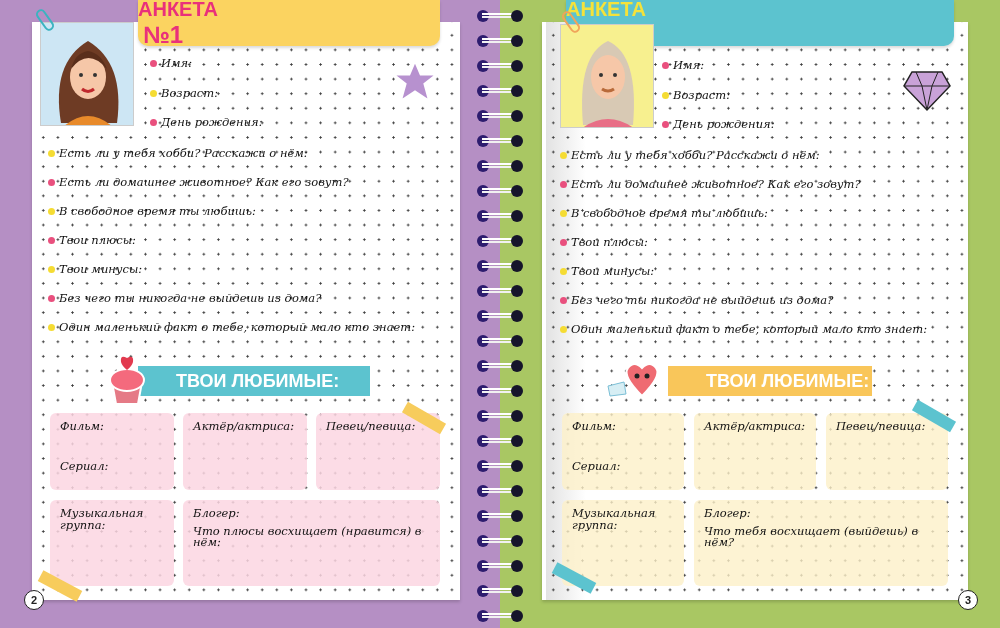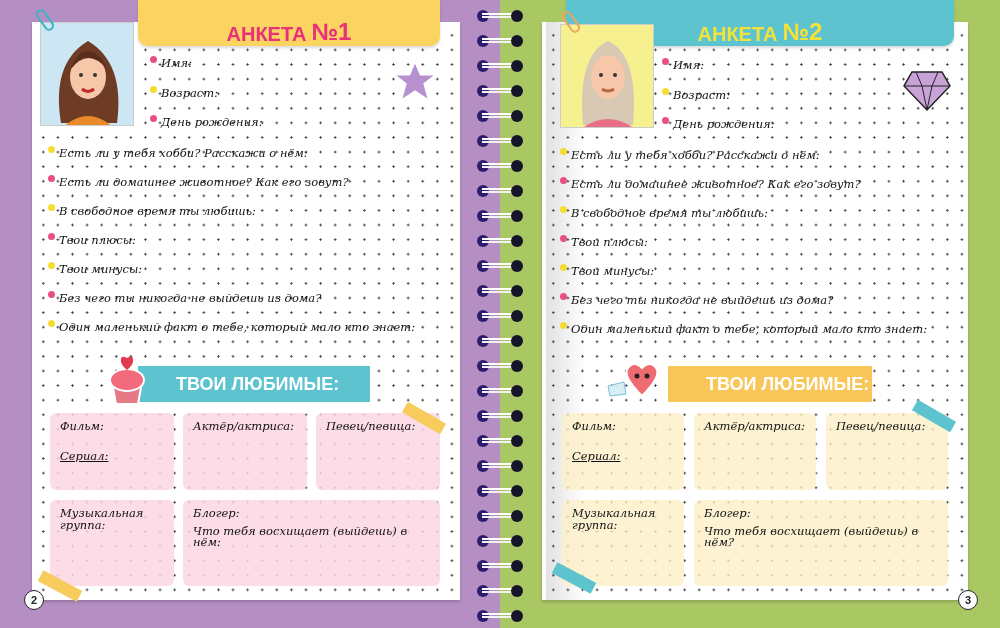--- a/index.html
+++ b/index.html
@@ -14,54 +14,54 @@
           background-image: radial-gradient(circle, #3a3a3a 0.9px, transparent 1.3px);
           background-size: 14.6px 14.6px; background-position: 4px 6px;
           box-shadow: 0 2px 3px rgba(0,0,0,.18); }
   .page.left { left: 32px; width: 428px; }
   .page.right { left: 542px; width: 426px; background-color: #f7f7f5;
                 background-image: radial-gradient(circle, #3a3a3a 0.9px, transparent 1.3px),
                                   linear-gradient(90deg, #e2e2e2 0, #fff 40px); }
   .page.right { background-size: 14.6px 14.6px, 100% 100%; }
 
   .header-tab { position: absolute; top: 0; height: 46px; border-radius: 0 0 10px 10px;
-                display: flex; align-items: flex-end; justify-content: center;
+                display: flex; align-items: flex-start; justify-content: center;
                 font-family: "Liberation Sans", sans-serif; font-size: 20px; font-weight: bold;
-                box-shadow: 0 2px 3px rgba(0,0,0,.15); }
+                box-shadow: 0 2px 3px rgba(0,0,0,.15); flex-direction: column; }
   .header-tab.left { left: 138px; width: 302px; background: #fbd360; }
   .header-tab.right { left: 566px; width: 388px; background: #5cc3cf; }
   .t-pink { color: #e9307b; }
   .t-purple { color: #9a6fb8; margin-left: 6px; font-weight: normal; }
   .t-yellow { color: #f4e23a; }
   .big { font-size: 24px; }
 
   .portrait { position: absolute; width: 94px; height: 104px; border: 1px solid #ccc; overflow: hidden; }
   .portrait.left { left: 40px; top: 22px; background: #cde6f4; }
   .portrait.right { left: 560px; top: 24px; background: #f7f08f; }
   .clip { position: absolute; width: 10px; height: 24px; border: 2px solid; border-radius: 6px; transform: rotate(-35deg); }
   .clip.left { left: 40px; top: 8px; border-color: #3bb3c0; }
   .clip.right { left: 566px; top: 10px; border-color: #f0a45a; }
 
-  .field { position: absolute; display: flex; font-family: "DejaVu Serif", serif;
+  .field { position: absolute; display: flex; align-items: center; font-family: "DejaVu Serif", serif;
            font-style: italic; font-size: 11.5px; color: #111; }
   .dot { width: 7px; height: 7px; border-radius: 50%; margin-right: 4px; }
   .dot.pink { background: #e9507e; }
   .dot.yellow { background: #f5dc33; }
 
-  .fav-banner { position: absolute; height: 36px; display: flex; align-items: center; padding-left: 38px;
+  .fav-banner { position: absolute; height: 30px; display: flex; align-items: center; padding-left: 38px;
                 color: #fff; font-family: "Liberation Sans", sans-serif; font-weight: bold; font-size: 18px; }
   .fav-banner.left { left: 138px; top: 366px; width: 232px; background: #5cc3cf; }
   .fav-banner.right { left: 668px; top: 366px; width: 204px; background: #f9c65a; }
   .sticker { position: absolute; }
 
   .box { position: absolute; border-radius: 6px; padding: 8px 10px; font-family: "DejaVu Serif", serif;
          font-style: italic; font-size: 11.5px; color: #111; line-height: 1; }
   .box.pink { background: rgba(252, 214, 226, 0.85); }
   .box.cream { background: rgba(252, 240, 200, 0.8); }
-  .box .l2 { margin-top: 18px; text-decoration: underline; }
+  .box .l2 { margin-top: 28px; }
   .box .l3 { margin-top: 6px; }
 
   .tape { position: absolute; width: 44px; height: 12px; }
   .tape.y { background: #f7cc5c; }
   .tape.b { background: #5cc3cf; }
 
   .page-num { position: absolute; width: 20px; height: 20px; border: 1.5px solid #222; border-radius: 50%;
               background: #fff; display: flex; align-items: center; justify-content: center;
               font-family: "Liberation Sans", sans-serif; font-weight: bold; font-size: 11px; color: #222; }
 
@@ -158,21 +158,21 @@
   <div>Актёр/актриса:</div>
 </div>
 <div class="box pink" style="left:316px;top:413px;width:124px;height:77px">
   <div>Певец/певица:</div>
 </div>
 <div class="box pink" style="left:50px;top:500px;width:124px;height:86px">
   <div>Музыкальная группа:</div>
 </div>
 <div class="box pink" style="left:183px;top:500px;width:257px;height:86px">
   <div>Блогер:</div>
-  <div class="l3">Что тебя восхищает (выйдешь) в нём:</div>
+  <div class="l3">Что плюсы восхищает (нравится) в нём:</div>
 </div>
 <div class="tape y" style="left:402px;top:412px;transform:rotate(30deg)"></div>
 <div class="tape y" style="left:38px;top:580px;transform:rotate(28deg)"></div>
 <div class="page-num" style="left:24px;top:590px">
   <span>2</span>
 </div>
 
 <div class="page right"></div>
 <div class="header-tab right">
   <span class="t-yellow">АНКЕТА</span>

